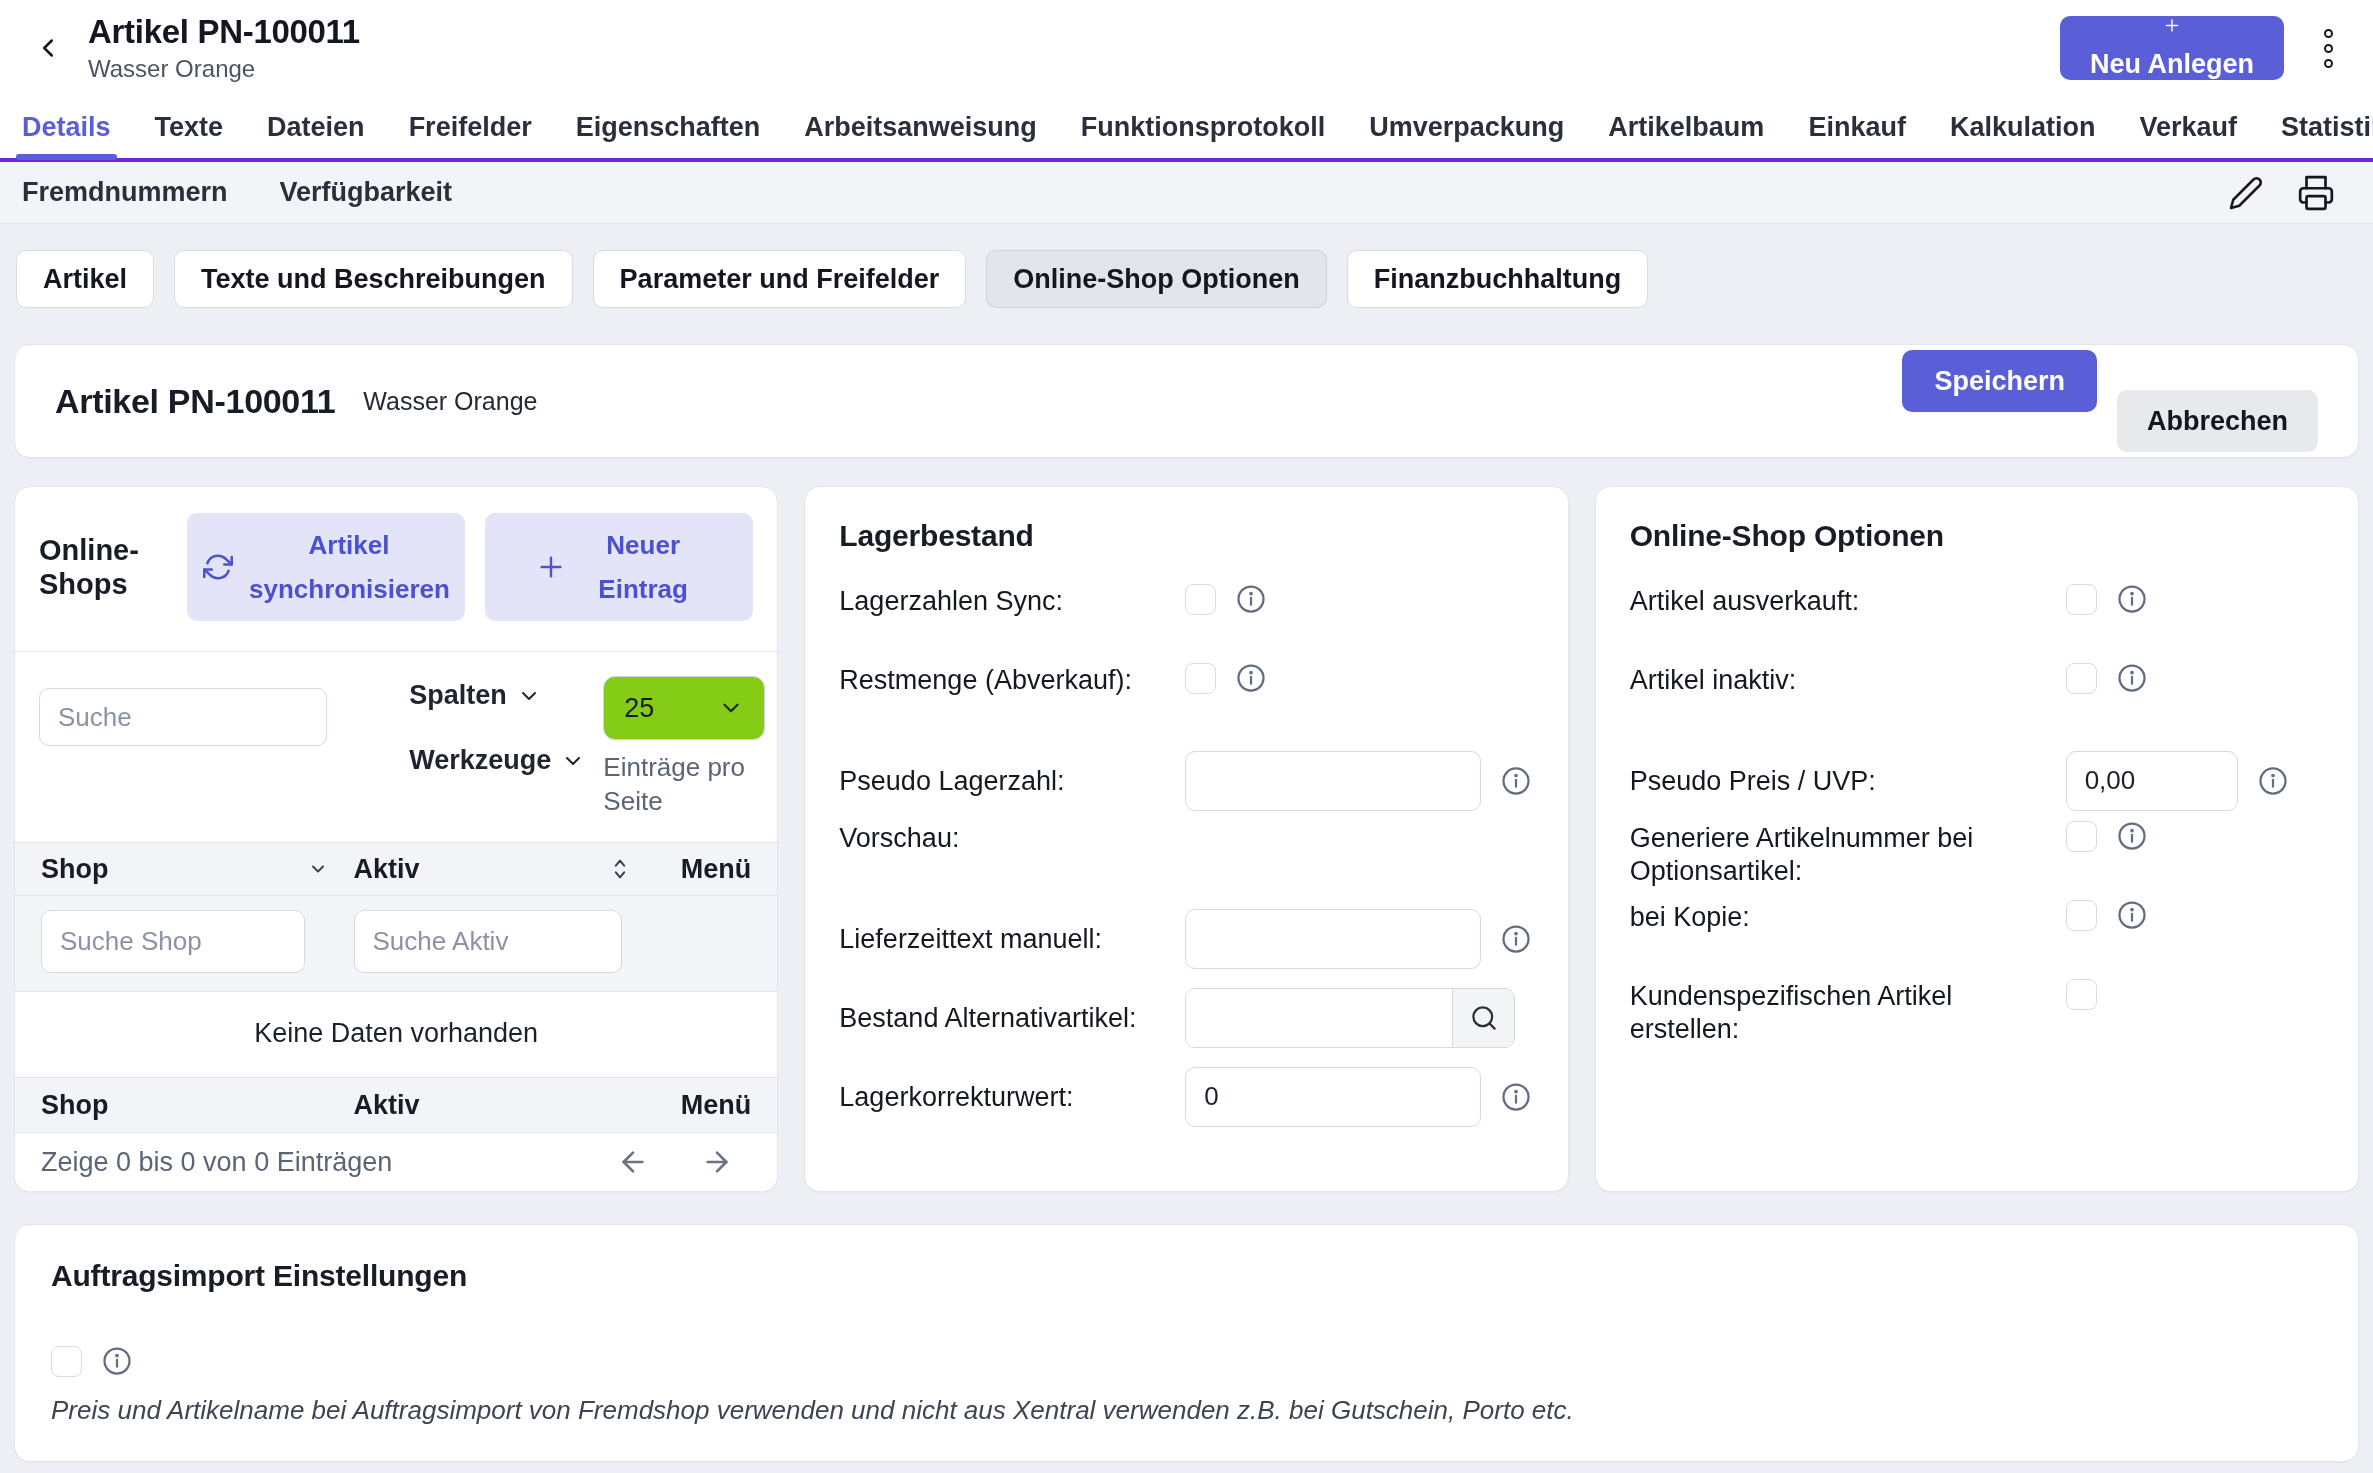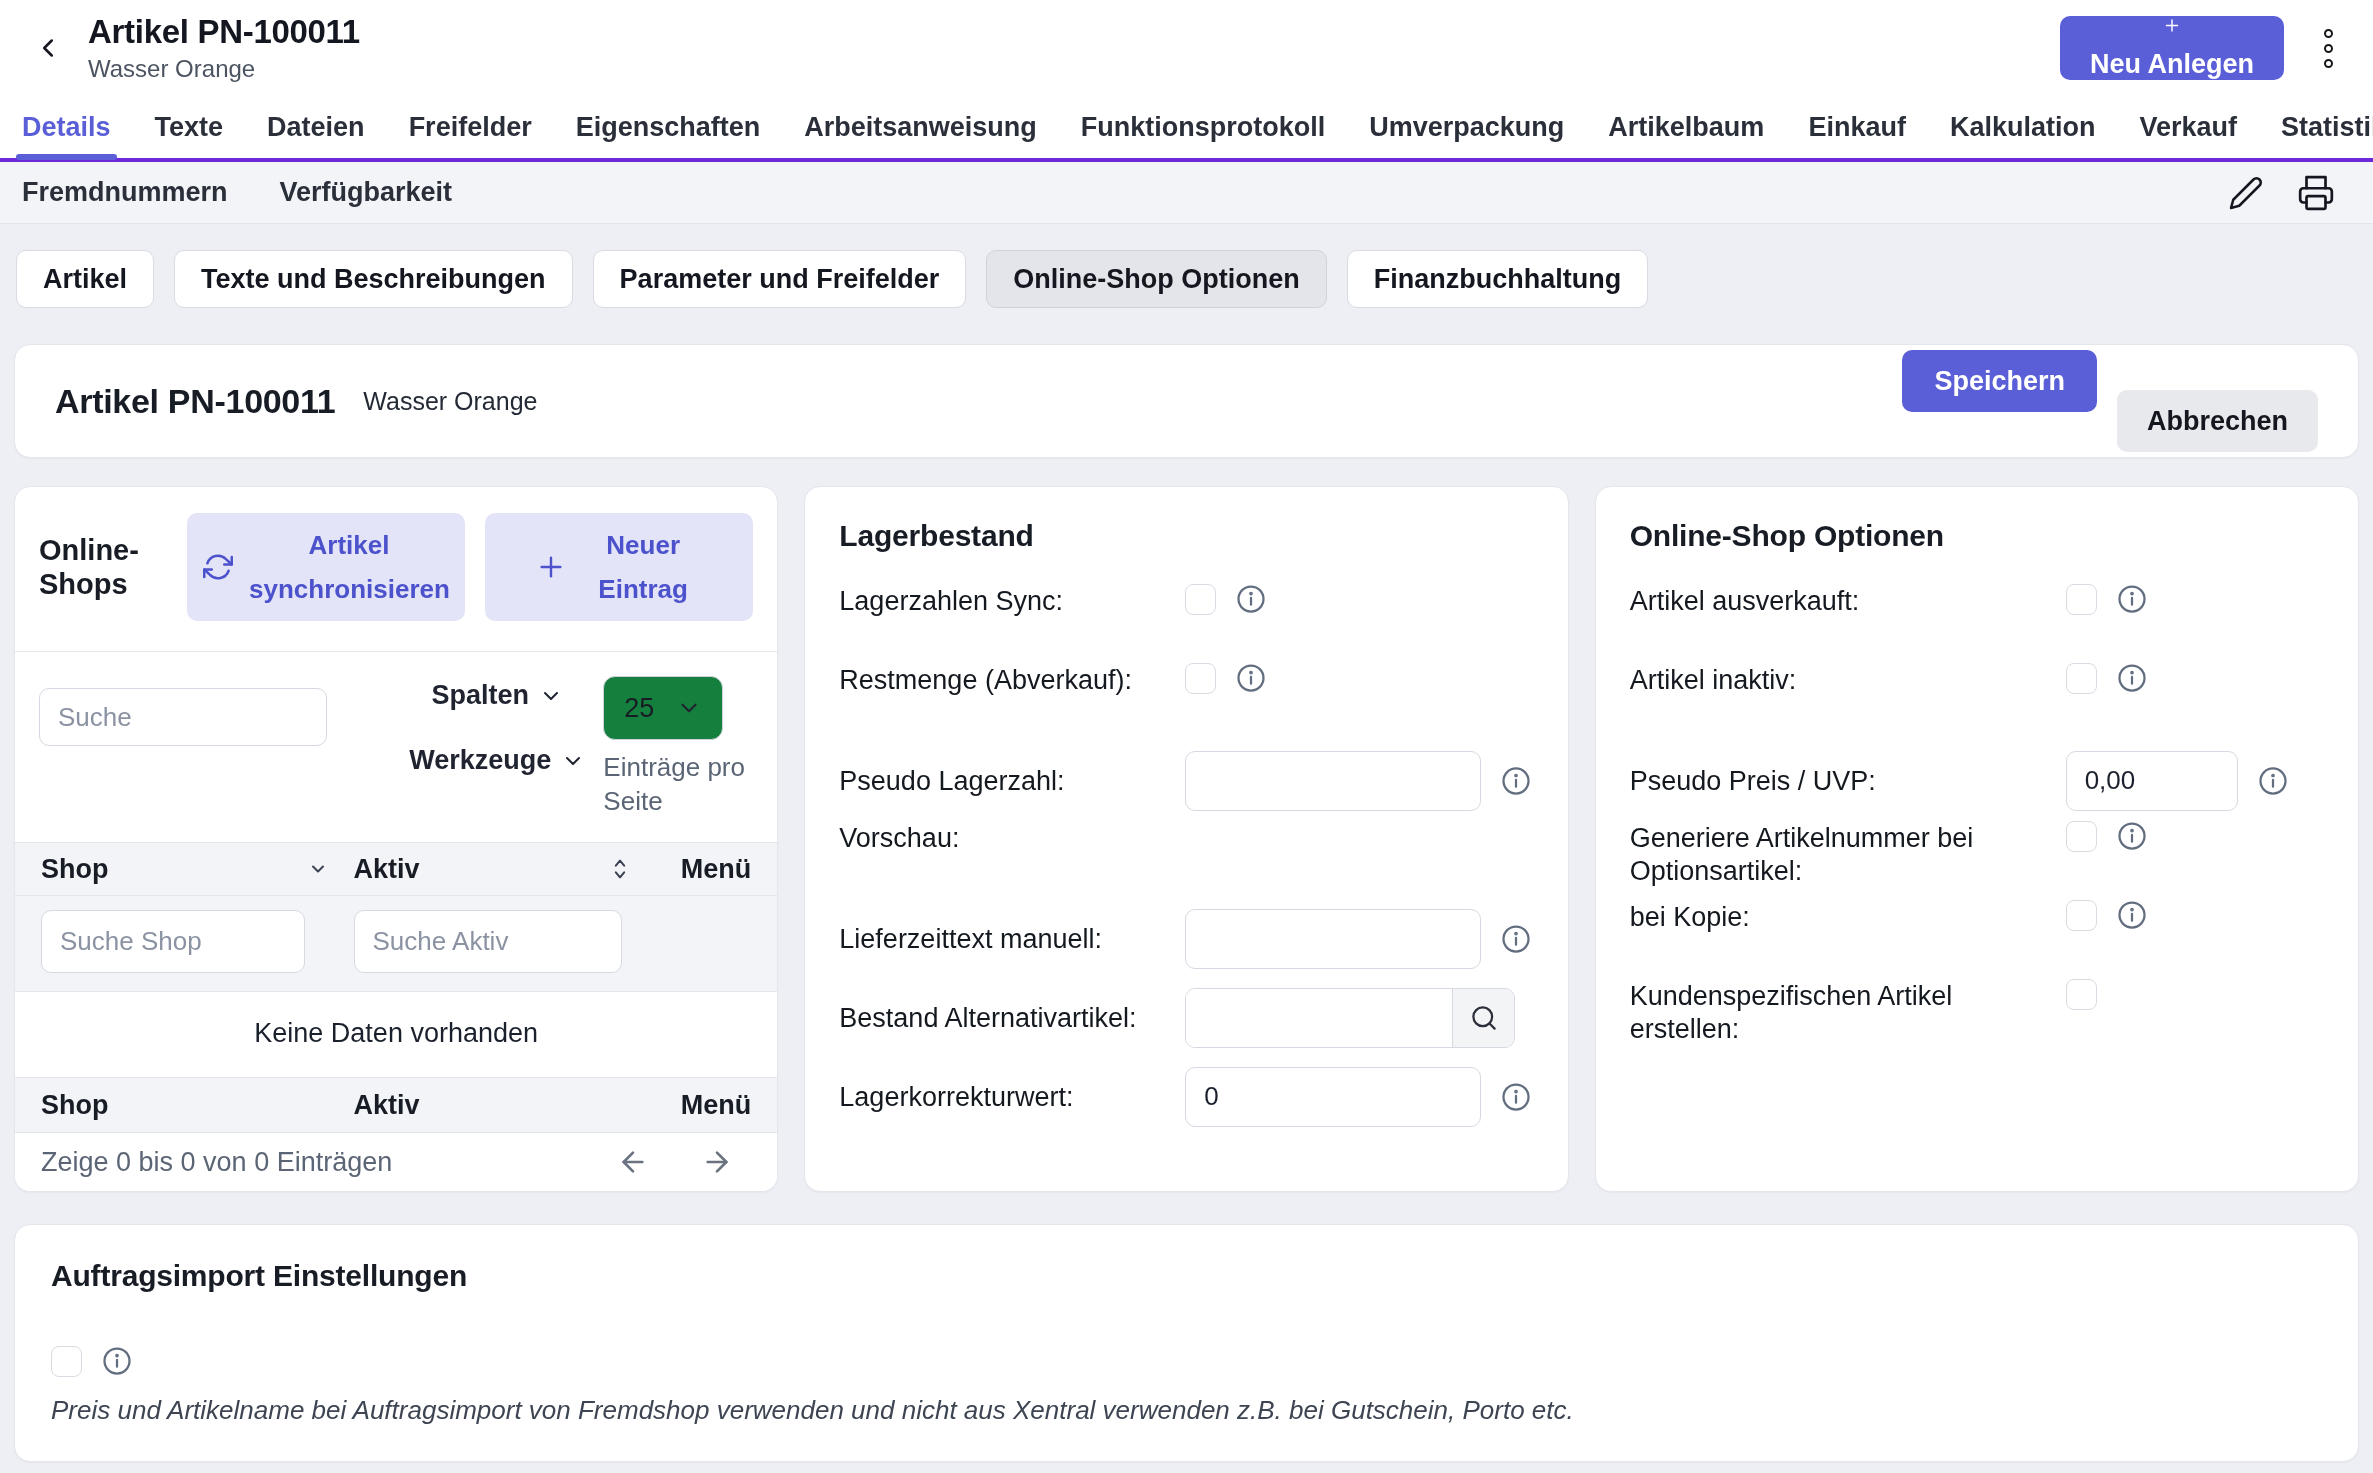--- a/index.html
+++ b/index.html
@@ -61,23 +61,23 @@
   .os-title { font-size:29px; font-weight:700; width:128px; line-height:34px; }
   .btn-soft { flex:1; background:#e3e4f8; color:#4c51cc; border:none; border-radius:10px; min-height:90px;
     font-size:26px; font-weight:700; display:flex; align-items:center; justify-content:center; gap:16px;
     cursor:pointer; padding:10px 16px; line-height:44px; text-align:center; font-family:inherit; }
   .os-controls { display:flex; padding:24px; gap:18px; align-items:flex-start; }
   .input { border:1px solid #d6d9e1; border-radius:10px; background:#fff; font-size:26px; color:#1b212c;
     padding:0 18px; height:58px; outline:none; font-family:inherit; }
   .input::placeholder { color:#8b93a3; }
   .search-input { width:288px; margin-top:12px; }
   .dd-col { margin-left:auto; display:flex; flex-direction:column; gap:34px; padding-top:4px; }
-  .dd { font-size:27px; font-weight:700; color:#1f2430; display:flex; align-items:center; gap:10px; cursor:pointer; white-space:nowrap;justify-content:center; }
+  .dd { font-size:27px; font-weight:700; color:#1f2430; display:flex; align-items:center; gap:10px; cursor:pointer; white-space:nowrap; }
   .psize-wrap { width:150px; }
-  .psize { width:120px; height:64px; border:1px solid #cfd3db; border-radius:12px; background:#15803d;
+  .psize { width:162px; height:64px; border:1px solid #cfd3db; border-radius:12px; background:#84cc16;
     display:flex; align-items:center; justify-content:space-between; padding:0 20px; font-size:27px; cursor:pointer; }
   .psize-label { font-size:26px; color:#5b6575; margin-top:10px; line-height:34px; }
   .thead { background:#f3f4f8; border-top:1px solid #e4e6ec; border-bottom:1px solid #e4e6ec;
     display:flex; align-items:center; padding:0 26px; height:54px; }
   .th { font-size:27px; font-weight:700; display:flex; align-items:center; gap:12px; }
   .col-shop { width:44%; } .col-aktiv { width:42%; } .col-menu { margin-left:auto; }
   .filter-row { background:#f3f4f8; display:flex; padding:14px 26px 18px; border-bottom:1px solid #e4e6ec; }
   .filter-row .input { height:63px; }
   .empty-row { background:#fff; text-align:center; font-size:27px; color:#1b212c; padding:26px 0 28px; }
   .tfoot-head { background:#f3f4f8; border-top:1px solid #e4e6ec; border-bottom:1px solid #e4e6ec;

